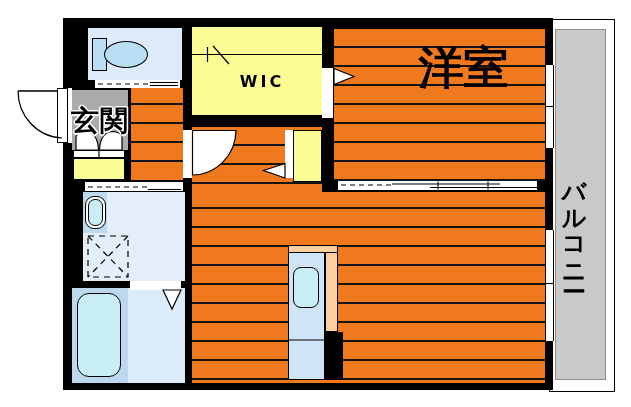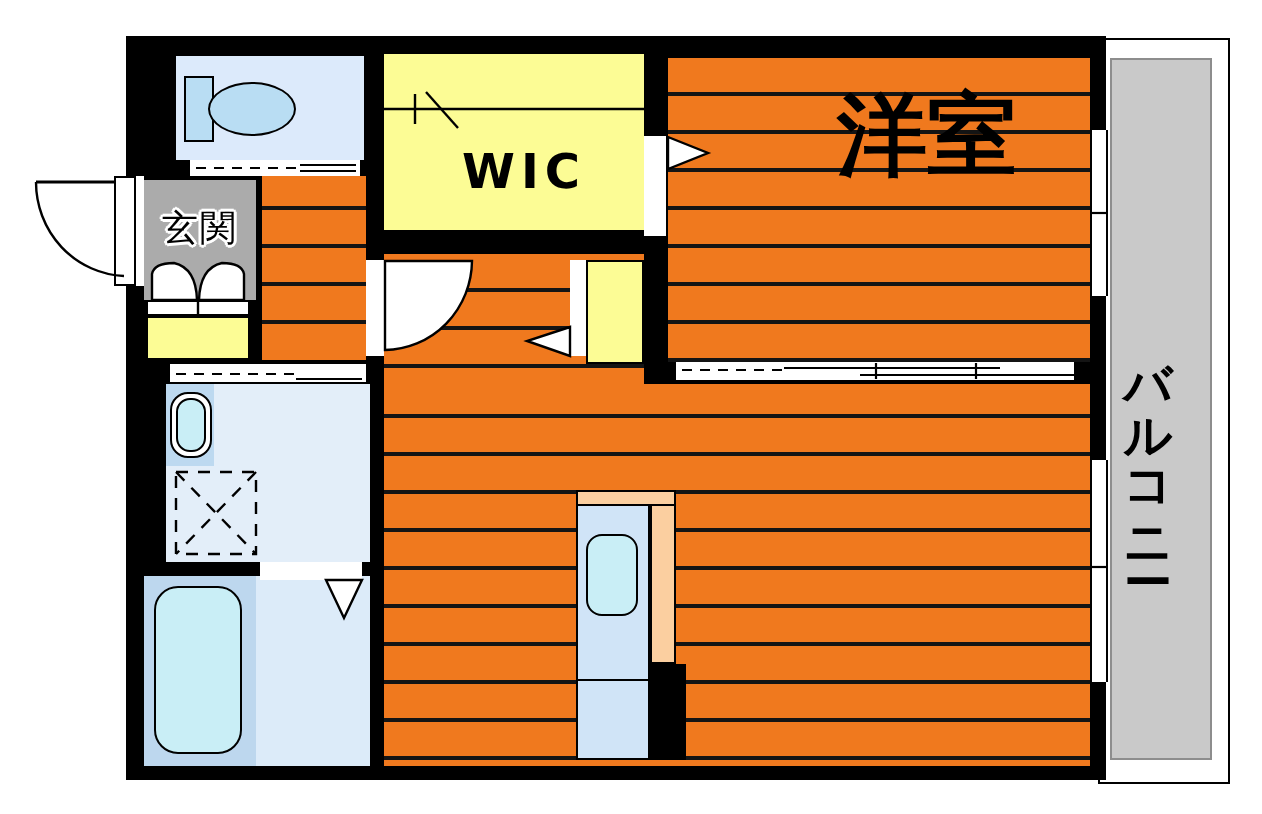--- a/index.html
+++ b/index.html
@@ -25,21 +25,21 @@
   #washroom{left:83px;top:192px;width:102px;height:89px;background:#e3eef9;z-index:3;}
   #bath-zone{left:72px;top:288px;width:56px;height:95px;background:#bdd7ee;z-index:3;}
   #bath-floor{left:128px;top:288px;width:57px;height:95px;background:#dcebf9;z-index:3;}
   
   #wic-room{left:192px;top:27px;width:130px;height:88px;background:#fcfc95;z-index:3;}
   #hall-closet{left:293px;top:130px;width:29px;height:52px;background:#fcfc95;border:1px solid #000;box-sizing:border-box;z-index:4;}
   #shoe-cabinet{left:73px;top:158px;width:52px;height:22px;background:#fcfc95;border:1px solid #000;box-sizing:border-box;z-index:4;}
   #shoe-strip{left:73px;top:150px;width:52px;height:8px;background:#fff;border:1px solid #000;box-sizing:border-box;z-index:4;}
   
   #entrance-area{left:72px;top:90px;width:56px;height:60px;background:#ababab;z-index:3;}
-  #entrance-label{left:70px;top:102px;width:60px;text-align:center;font-size:18px;font-weight:normal;z-index:7;letter-spacing:1px;
+  #entrance-label{left:70px;top:102px;width:60px;text-align:center;font-size:28px;font-weight:bold;z-index:7;letter-spacing:1px;
     text-shadow:-1.5px 0 #fff,1.5px 0 #fff,0 -1.5px #fff,0 1.5px #fff,-1px -1px #fff,1px 1px #fff,-1px 1px #fff,1px -1px #fff;}
   
   .gap{background:#fff;z-index:4;}
   #toilet-door{left:95px;top:80px;width:85px;height:8px;}
   #washroom-door{left:85px;top:182px;width:98px;height:9px;}
   #bathroom-door{left:130px;top:281px;width:51px;height:9px;}
   #hall-door-gap{left:183px;top:130px;width:9px;height:48px;}
   #wic-door-gap{left:322px;top:68px;width:11px;height:50px;}
   #closet-door-gap{left:285px;top:130px;width:8px;height:48px;}
   #partition-door{left:338px;top:181px;width:199px;height:9px;}
@@ -55,21 +55,21 @@
   #vanity-unit{left:83px;top:192px;width:24px;height:41px;background:#bdd9f0;z-index:4;}
   #vanity-counter{left:85px;top:196px;width:21px;height:33px;background:#fff;border:1px solid #000;border-radius:9px;box-sizing:border-box;z-index:5;}
   #vanity-bowl{left:88px;top:199px;width:15px;height:27px;background:#c9eef6;border:1px solid #000;border-radius:7px;box-sizing:border-box;z-index:6;}
   #bathtub{left:77px;top:293px;width:44px;height:84px;background:#c9eef6;border:1.5px solid #000;border-radius:12px;box-sizing:border-box;z-index:5;}
   #kitchen-peach-top{left:288px;top:245px;width:50px;height:10px;background:#fbcfa0;border:1px solid #000;box-sizing:border-box;z-index:4;}
   #kitchen-peach-side{left:325px;top:252px;width:13px;height:80px;background:#fbcfa0;border:1px solid #000;box-sizing:border-box;z-index:4;}
   #kitchen-counter{left:288px;top:252px;width:37px;height:128px;background:#d0e4f7;border:1px solid #000;box-sizing:border-box;z-index:5;}
   #kitchen-sink{left:293px;top:267px;width:26px;height:41px;background:#c9eef6;border:1.5px solid #000;border-radius:8px;box-sizing:border-box;z-index:6;}
   #kitchen-wall-stub{left:325px;top:332px;width:18px;height:48px;background:#000;z-index:6;}
   
-  #wic-label{left:222px;top:72px;width:80px;text-align:center;font-size:24px;font-weight:bold;letter-spacing:3px;z-index:7;}
+  #wic-label{left:222px;top:72px;width:80px;text-align:center;font-size:16px;font-weight:bold;letter-spacing:3px;z-index:7;}
   #western-room-labels{left:334px;top:44px;width:211px;text-align:center;font-weight:bold;z-index:7;line-height:1.08;}
   #western-room-labels .l1{font-size:45px;margin-left:48px;}
   #western-room-labels .l2{font-size:40px;}
   #ldk-labels{left:335px;top:226px;width:210px;text-align:center;font-weight:bold;z-index:7;line-height:1.12;}
   #ldk-labels .l1{font-size:42px;letter-spacing:10px;}
   #ldk-labels .l2{font-size:40px;}
   #lineart{left:0;top:0;width:631px;height:407px;z-index:6;pointer-events:none;}
 </style>
 </head>
 <body>

